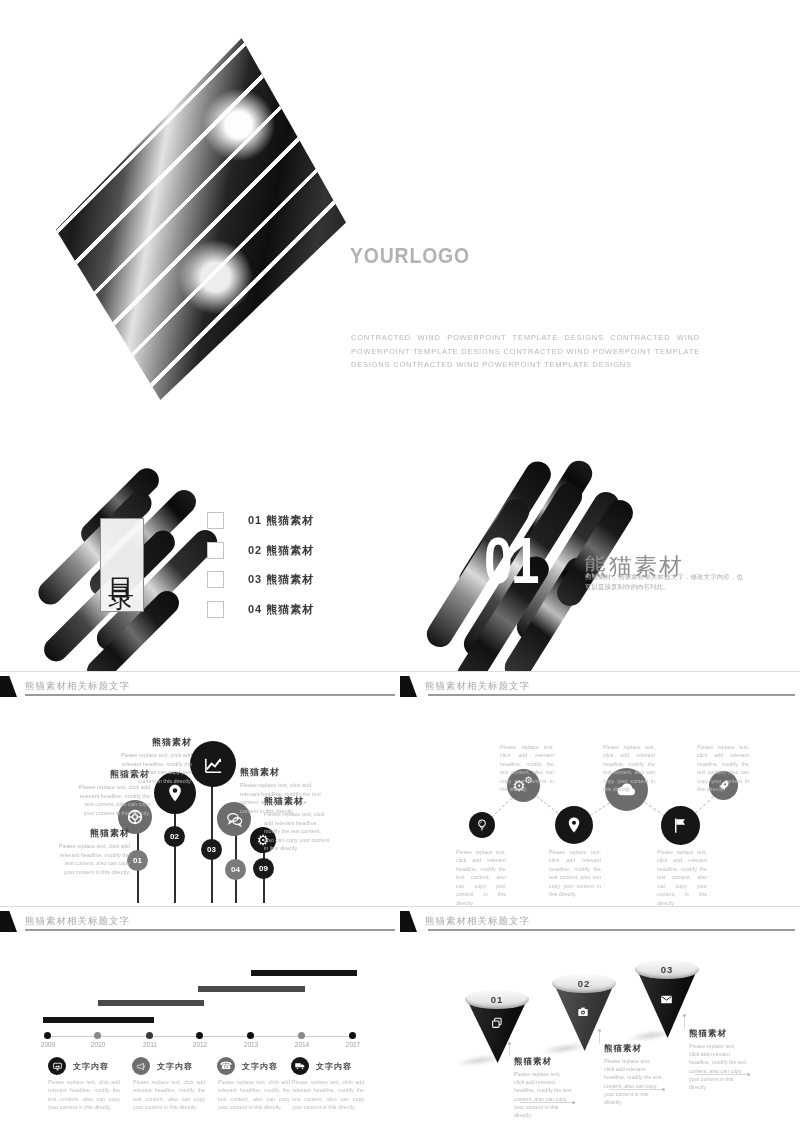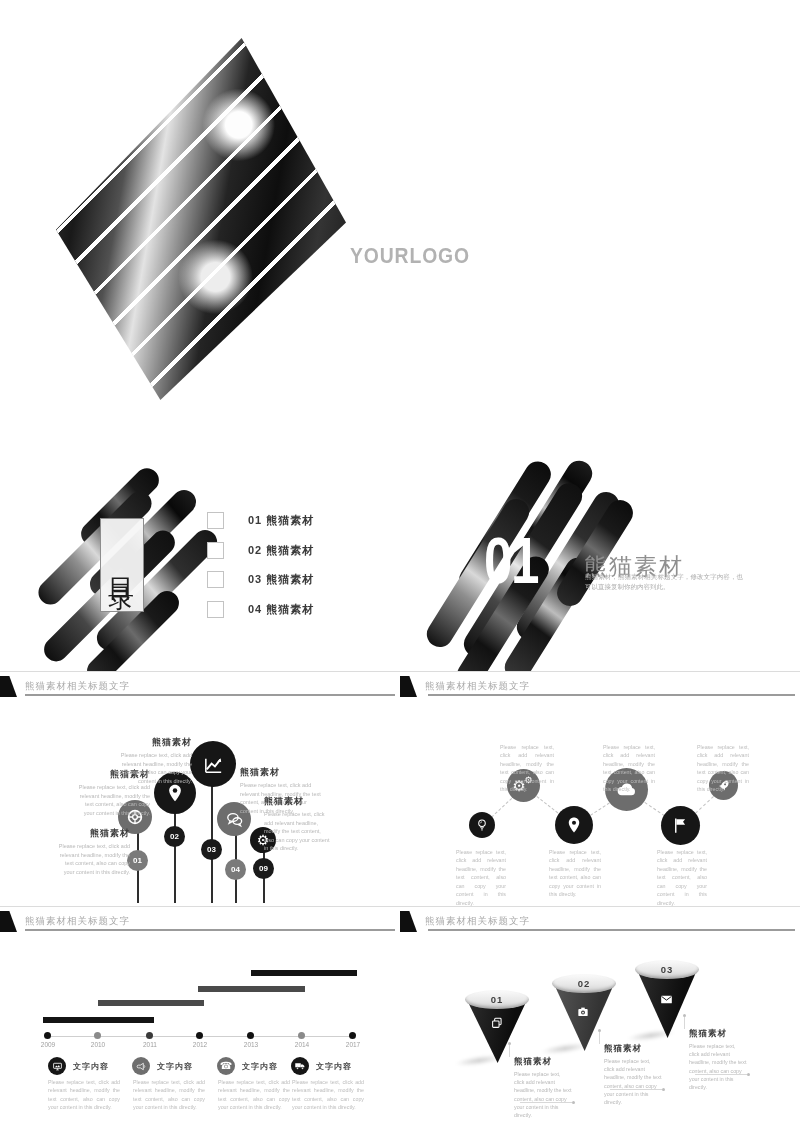--- a/index.html
+++ b/index.html
@@ -97,20 +97,21 @@
   svg{display:block;}
 </style>
 </head>
 <body>
 
 <div class="canvas">
 
   <section class="slide" style="left:0;top:0;width:800px;height:458px;">
     <div class="abs collage"></div>
     <div class="abs logo">YOURLOGO</div>
+    <div class="abs tagline">CONTRACTED WIND POWERPOINT TEMPLATE DESIGNS CONTRACTED WIND POWERPOINT TEMPLATE DESIGNS CONTRACTED WIND POWERPOINT TEMPLATE DESIGNS CONTRACTED WIND POWERPOINT TEMPLATE DESIGNS</div>
   </section>
 
   <section class="slide" style="left:0;top:458px;width:400px;height:213px;">
     <div class="cap g1" style="left:70px;top:37px;width:100px;"></div>
     <div class="cap g2" style="left:20px;top:78px;width:150px;"></div>
     <div class="cap g3" style="left:73px;top:73px;width:140px;"></div>
     <div class="cap g4" style="left:22px;top:126px;width:175px;"></div>
     <div class="cap g2" style="left:77px;top:120px;width:160px;"></div>
     <div class="cap g1" style="left:73px;top:167px;width:120px;"></div>
     <div class="abs toc-box">

